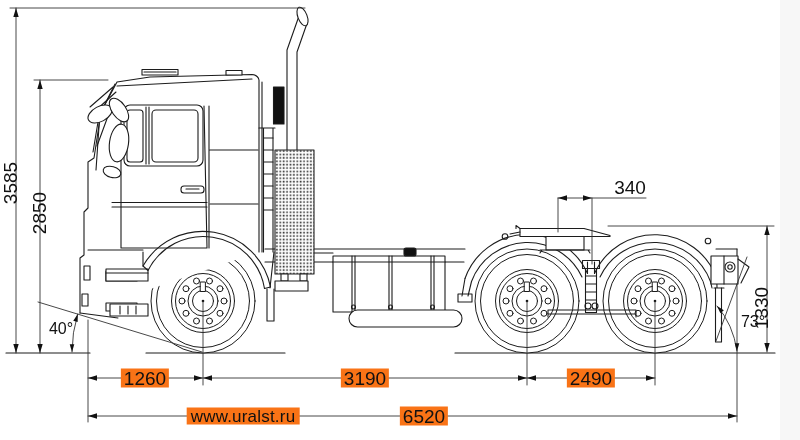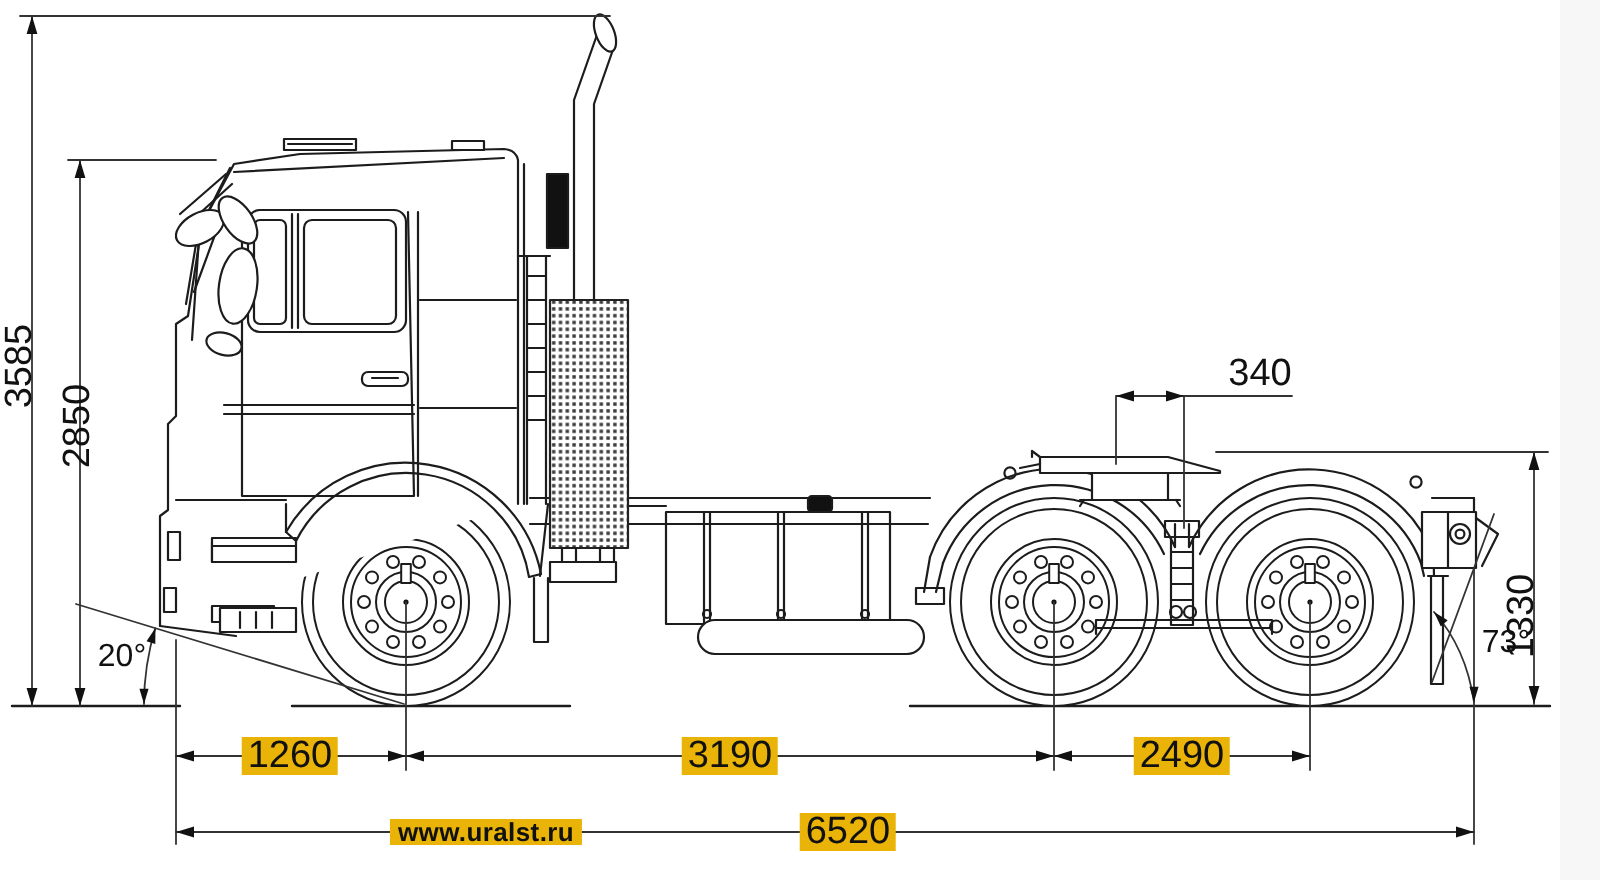--- a/index.html
+++ b/index.html
@@ -1,25 +1,25 @@
 <!DOCTYPE html>
 <html><head>
 <meta charset="utf-8">
 <style>
   html,body{margin:0;padding:0;background:#ffffff;}
   #canvas{position:relative;width:800px;height:440px;background:#ffffff;overflow:hidden;
           font-family:"Liberation Sans",sans-serif;color:#111;}
   #right-band{position:absolute;top:0;right:0;width:20px;height:440px;background:#f7f7f7;}
   svg{position:absolute;left:0;top:0;}
   .dim{position:absolute;transform:translate(-50%,-50%);font-size:19px;line-height:1;
-       color:#111;background:#eab308;padding:0 3px;white-space:nowrap;}
+       color:#111;background:#f97316;padding:0 3px;white-space:nowrap;}
   .nobg{background:transparent;padding:0;margin-left:14px;}
   .vert{transform:translate(-50%,-50%) rotate(-90deg);background:transparent;padding:0;}
   .angle{font-size:16px;background:transparent;padding:0;}
-  .wm{font-size:13px;font-weight:bold;letter-spacing:.2px;padding:0 4px;}
+  .wm{font-size:17px;font-weight:normal;letter-spacing:.2px;padding:0 4px;}
 </style>
 </head>
 <body>
 
 <div id="canvas">
   <div id="right-band"></div>
 
   <svg width="800" height="440" viewBox="0 0 800 440">
     <defs>
       <pattern id="mesh" width="3.4" height="3.4" patternUnits="userSpaceOnUse">
@@ -209,20 +209,20 @@
         <use href="#arr" transform="translate(737,351) rotate(-90) scale(0.85)"></use>
         <use href="#arr" transform="translate(717,306) rotate(48) scale(0.85)"></use>
       </g>
     </g>
   </svg>
 
   <div class="dim vert" style="left:10px;top:183px;">3585</div>
   <div class="dim vert" style="left:39px;top:213px;">2850</div>
   <div class="dim vert" style="left:761px;top:308px;">1330</div>
   <div class="dim nobg" style="left:616px;top:187px;">340</div>
-  <div class="dim angle" style="left:61px;top:329px;">20°</div>
+  <div class="dim angle" style="left:61px;top:329px;">40°</div>
   <div class="dim angle" style="left:753px;top:322px;">73°</div>
   <div class="dim" style="left:145px;top:378px;">1260</div>
   <div class="dim" style="left:365px;top:378px;">3190</div>
   <div class="dim" style="left:591px;top:378px;">2490</div>
   <div class="dim" style="left:424px;top:416px;">6520</div>
   <div class="dim wm" style="left:243px;top:416px;">www.uralst.ru</div>
 </div>
 
 </body></html>

